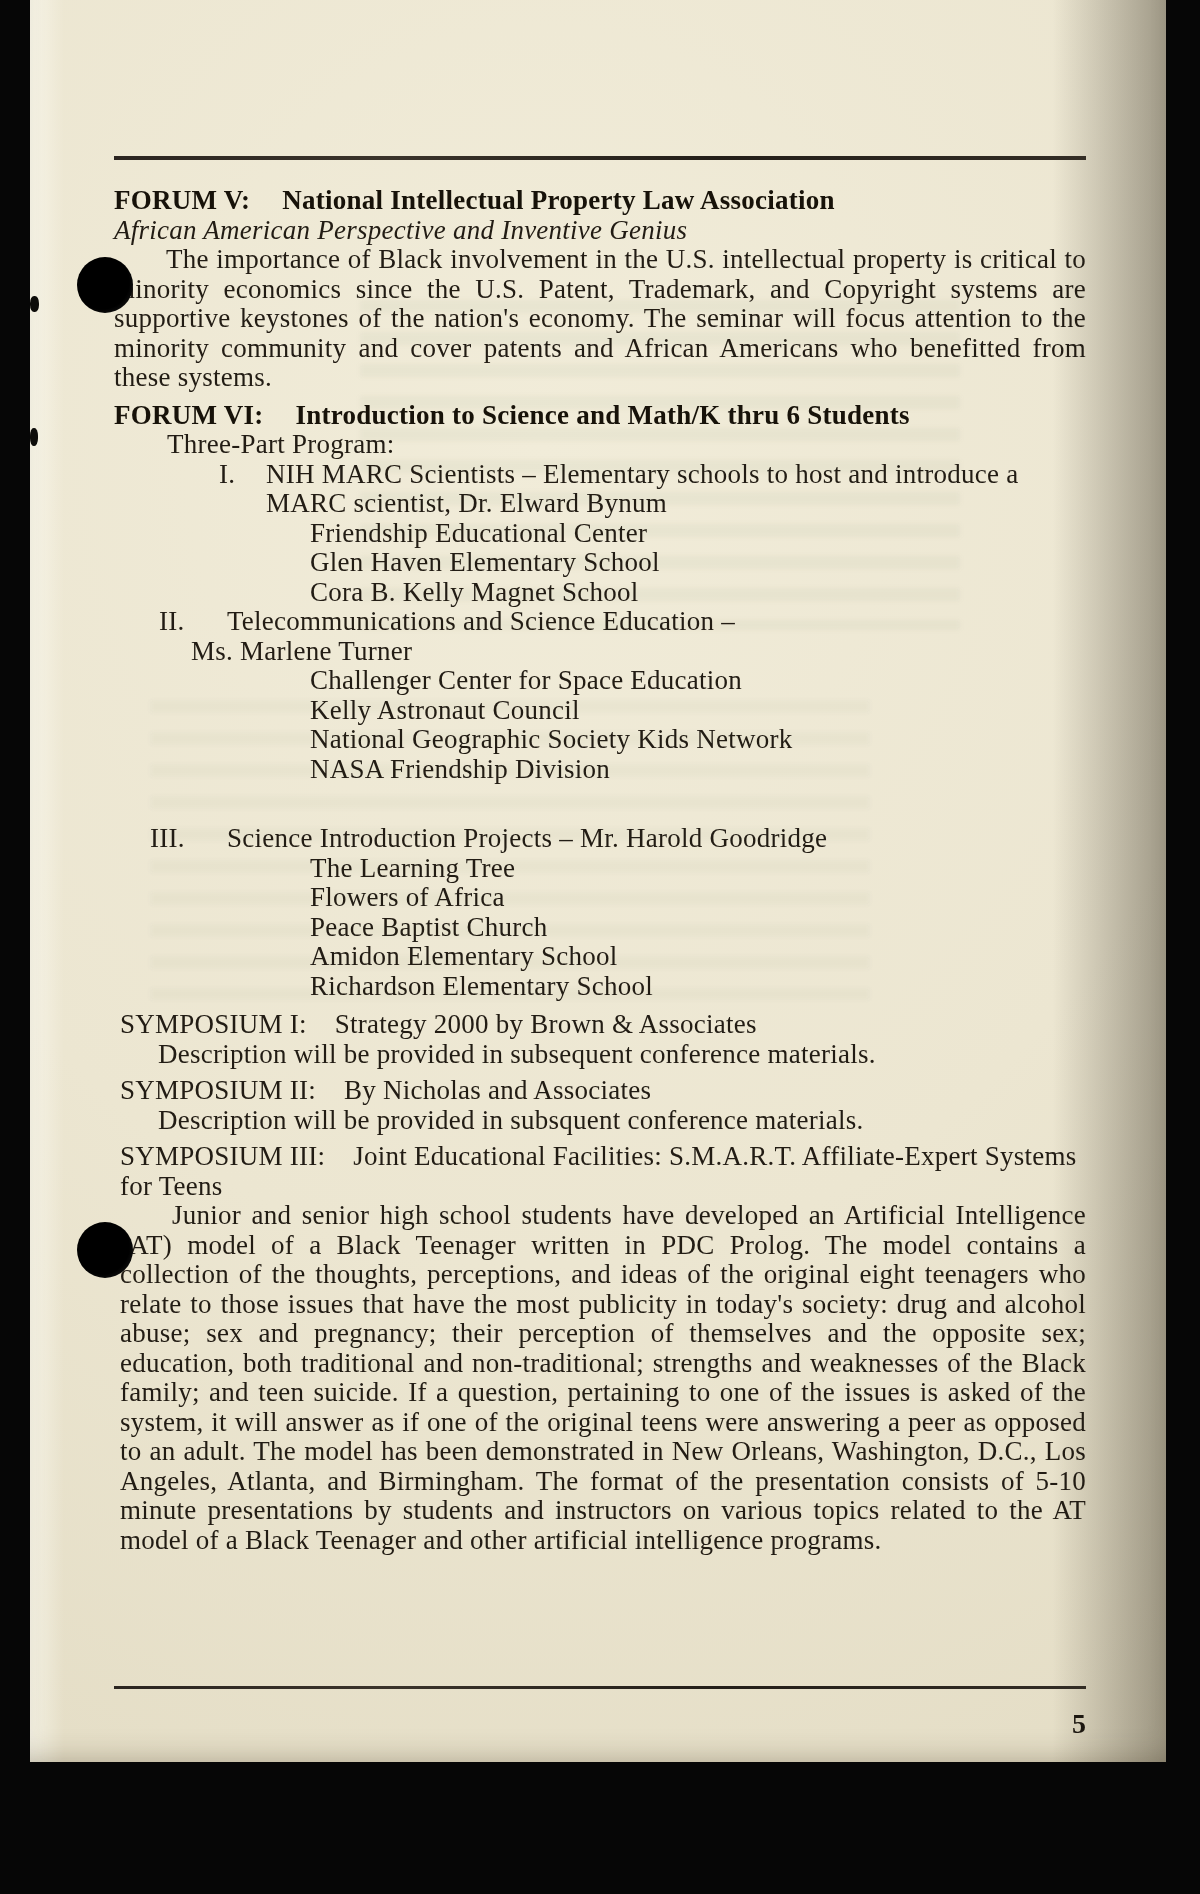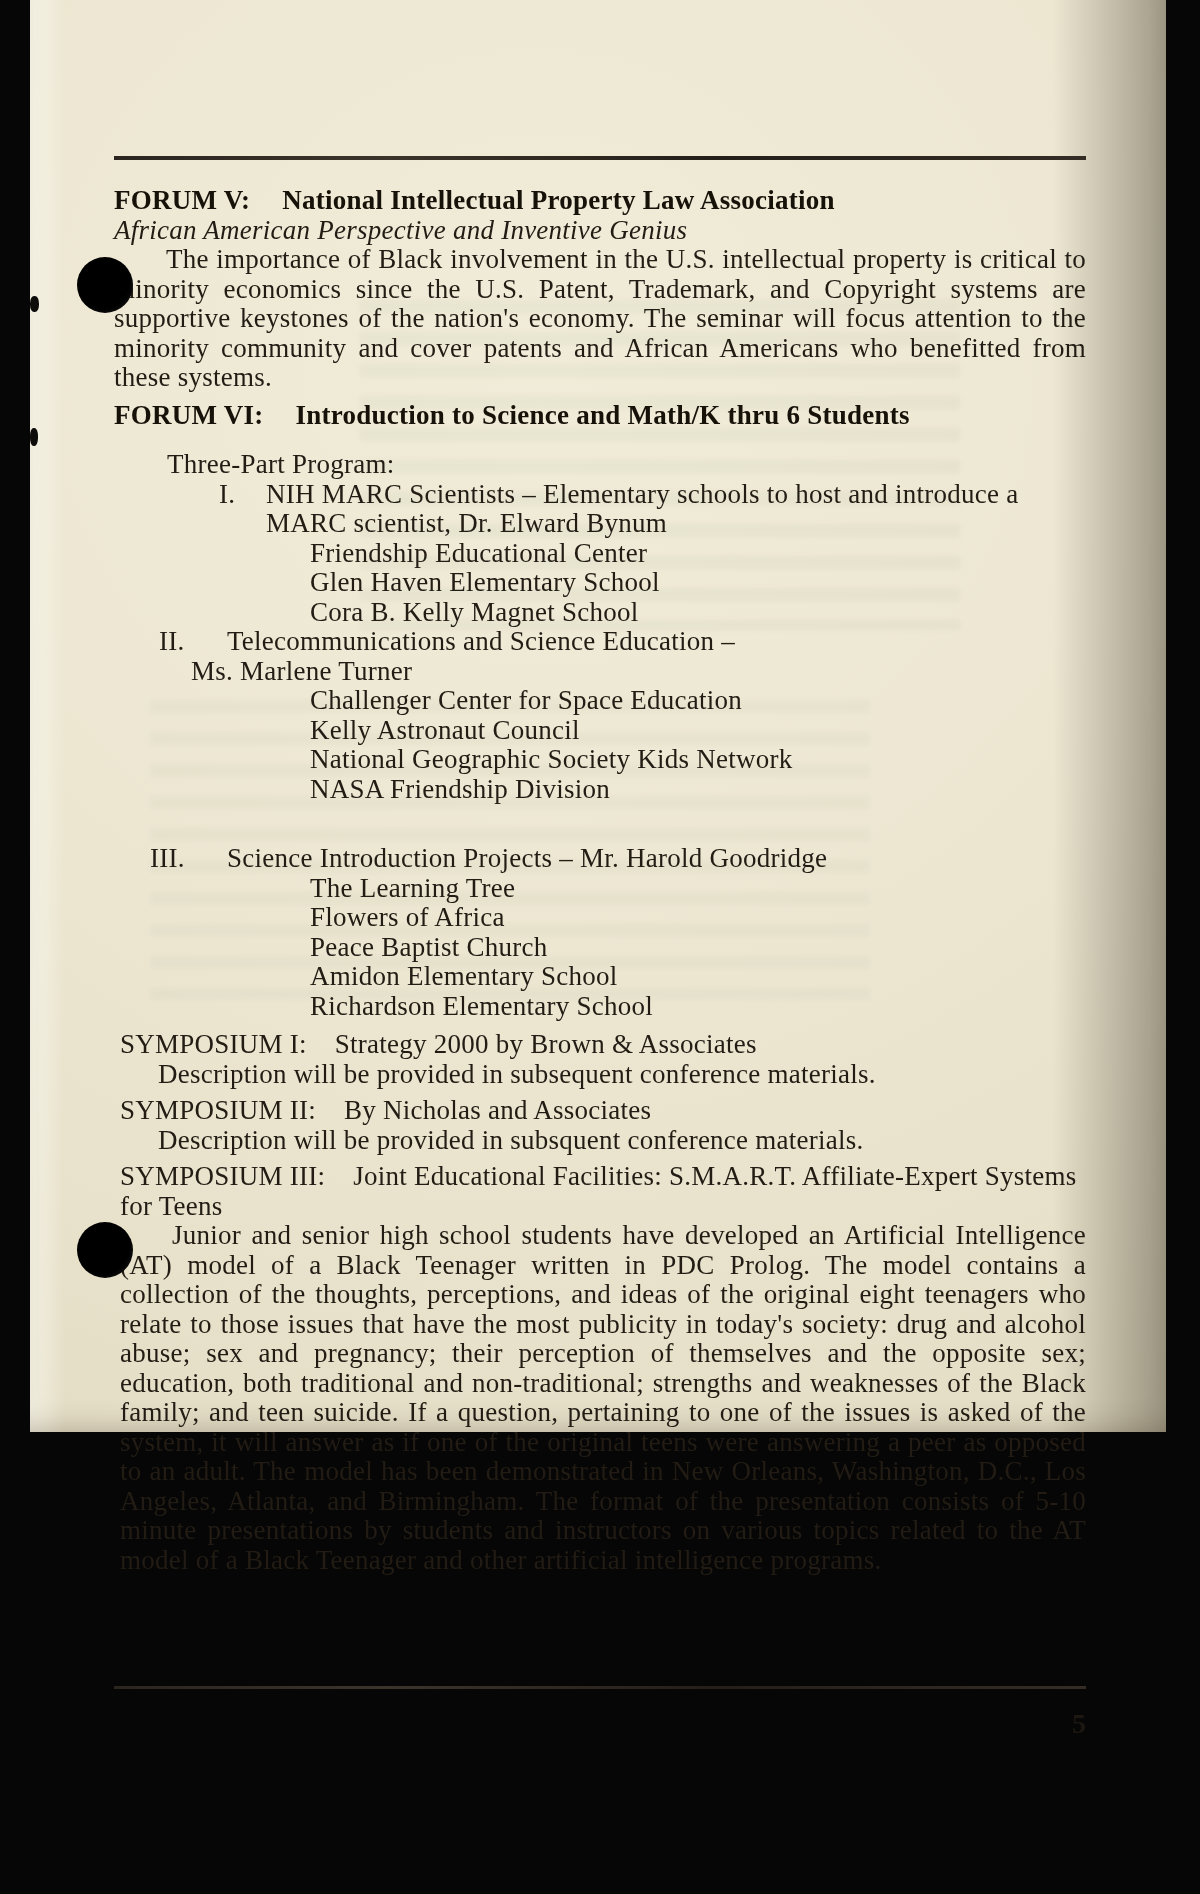--- a/index.html
+++ b/index.html
@@ -4,41 +4,41 @@
 <style>
   * { margin:0; padding:0; box-sizing:border-box; }
   html, body { width:1200px; height:1894px; }
   body {
     background:#060606;
     font-family:"Liberation Serif", serif;
     position:relative;
     overflow:hidden;
   }
   .paper {
-    position:absolute; left:30px; top:0; width:1136px; height:1432px;
+    position:absolute; left:30px; top:0; width:1136px; height:1762px;
     background:
       linear-gradient(to right, rgba(255,255,248,.55) 0, rgba(255,255,248,0) 3%, rgba(0,0,0,0) 90%, rgba(35,28,14,.38) 100%),
       radial-gradient(120% 90% at 45% 25%, #f1ecd9 0%, #ece6d1 52%, #e3dcc4 100%);
     box-shadow: inset 0 -18px 30px -18px rgba(60,50,30,.35);
   }
   .rule { position:absolute; left:84px; width:972px; background:linear-gradient(90deg,#2b2520,#3b342b 28%,#241f19 62%,#332d25); }
   .rule-top { top:156px; height:4px; }
   .rule-bottom { top:1686px; height:3px; }
   .content {
     position:absolute; left:84px; top:186px; width:972px;
     color:#221c14; font-size:27px; line-height:29.5px; letter-spacing:.25px;
   }
   .heading { font-weight:bold; color:#171209; }
   .h-label { margin-right:32px; font-weight:bold; }
   .h-title { font-weight:bold; }
   .mt8 { margin-top:8px; }
   .subtitle { font-style:italic; }
   .para { text-align:justify; }
   .indent { text-indent:52px; }
-  .program-intro { padding-left:53px;margin-top:20px; }
+  .program-intro { padding-left:53px; }
   .item { position:relative; }
   .numeral { position:absolute; top:0; }
   .item-1 { padding-left:152px; } .item-1 .numeral { left:105px; }
   .item-2 { padding-left:113px; } .item-2 .numeral { left:45px; }
   .item-3 { padding-left:113px;margin-top:40px; } .item-3 .numeral { left:36px; }
   .ms-line { padding-left:77px; }
   .sub-line { padding-left:196px; }
   .sym { margin-top:7px;margin-left:6px; }
   .sym-first { margin-top:9px; }
   .sym-label { margin-right:28px; }

